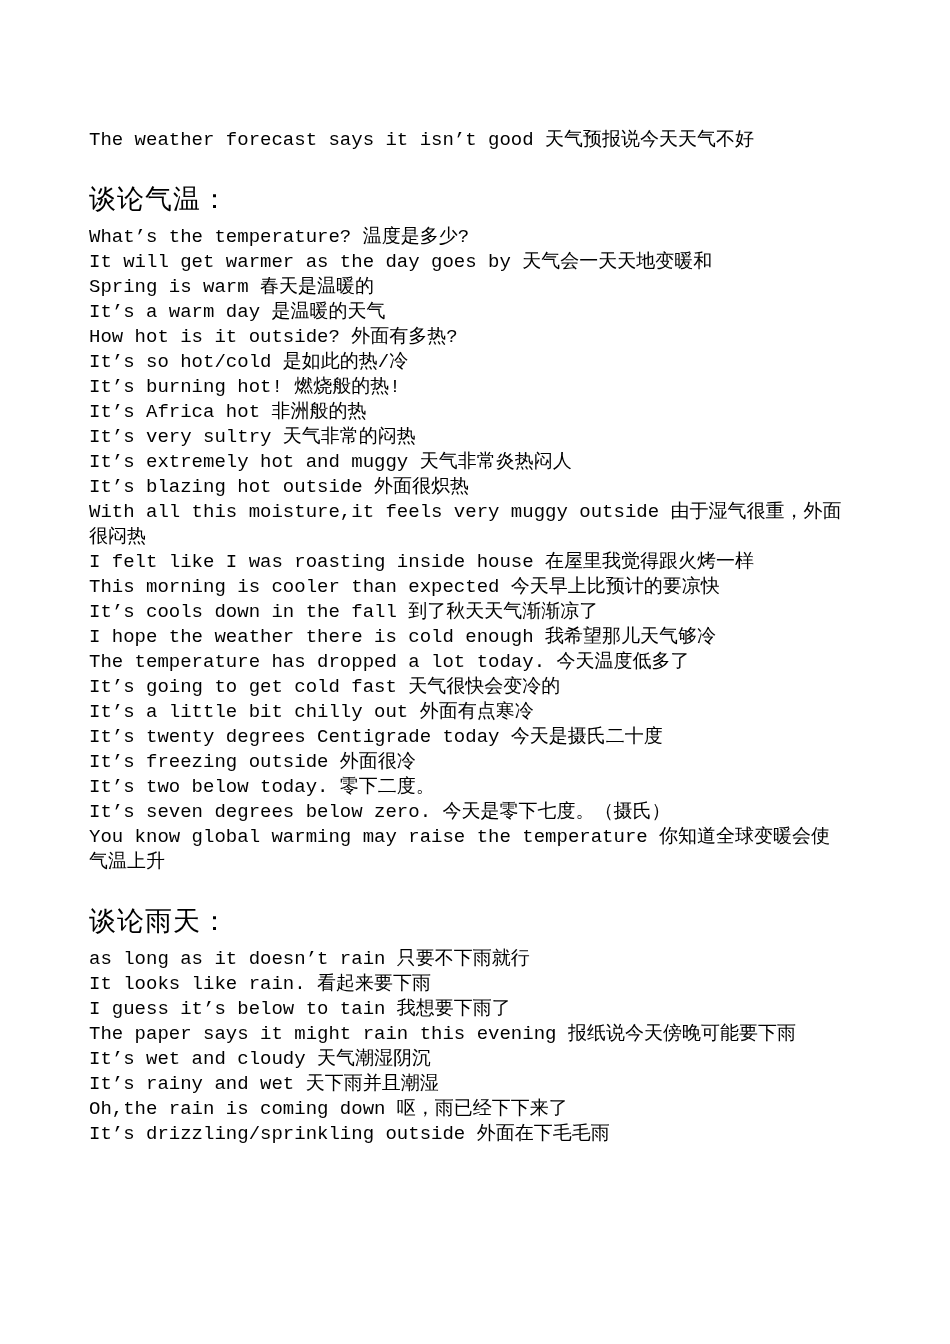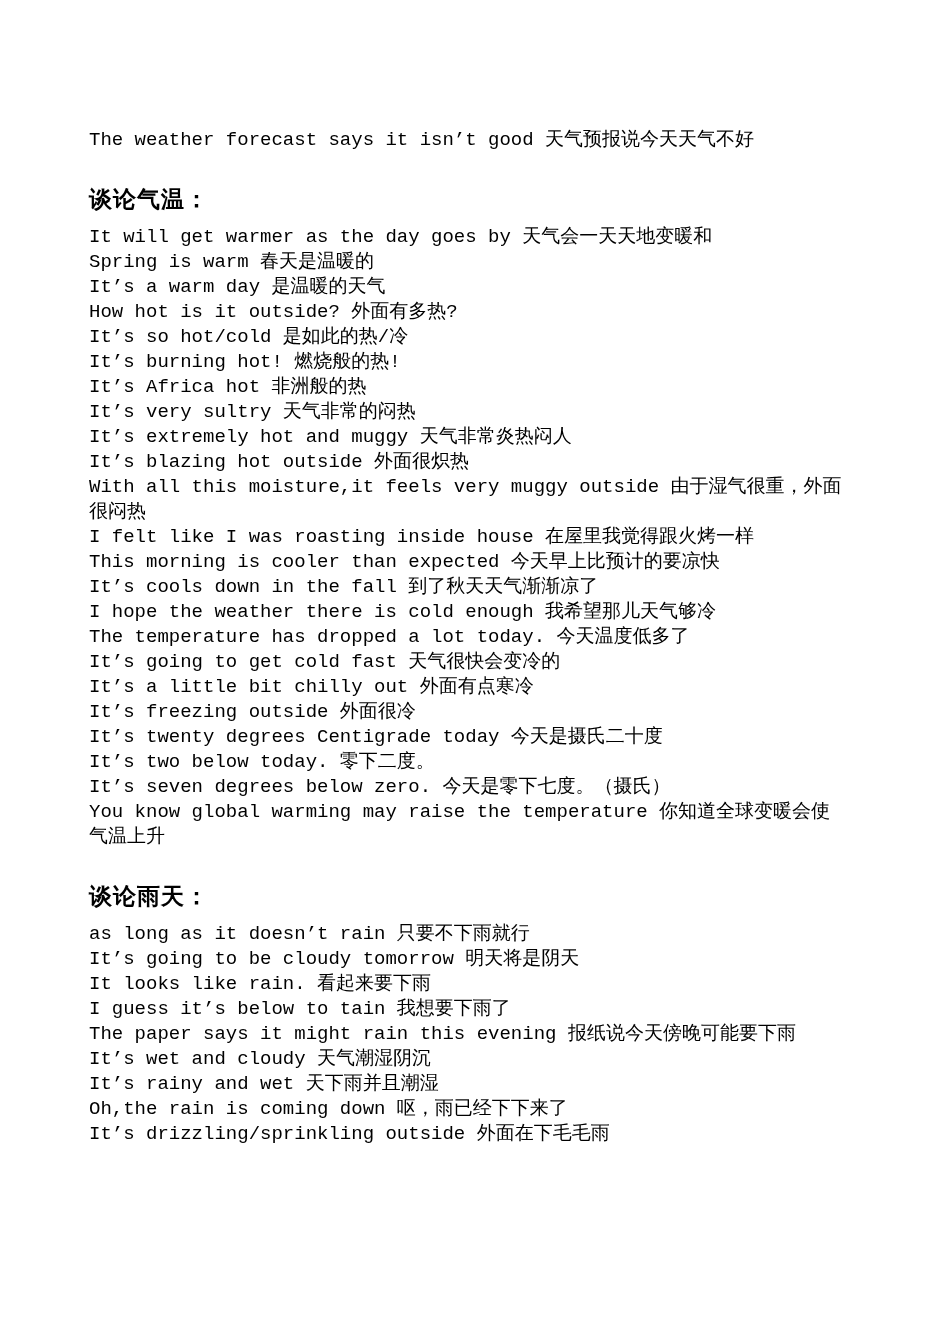--- a/index.html
+++ b/index.html
@@ -21,68 +21,68 @@
     line-height: 25px;
   }
   .line {
     margin: 0;
     padding: 0;
     word-break: normal;
     overflow-wrap: normal;
   }
   .section-heading {
     font-family: "Liberation Sans", "DejaVu Sans", sans-serif;
-    font-weight: bold;
-    font-size: 23px;
+    font-weight: normal;
+    font-size: 27px;
     line-height: 27px;
     margin: 33px 0 12px 0;
     letter-spacing: 1px;
   }
 </style>
 </head>
 <body>
 
 <div class="page">
 
   <p class="line">The weather forecast says it isn’t good 天气预报说今天天气不好</p>
 
   <section>
     <h2 class="section-heading">谈论气温：</h2>
     <div class="phrase-list">
+        <p class="line">What’s the temperature? 温度是多少?</p>
         <p class="line">It will get warmer as the day goes by 天气会一天天地变暖和</p>
         <p class="line">Spring is warm 春天是温暖的</p>
         <p class="line">It’s a warm day 是温暖的天气</p>
         <p class="line">How hot is it outside? 外面有多热?</p>
         <p class="line">It’s so hot/cold 是如此的热/冷</p>
         <p class="line">It’s burning hot! 燃烧般的热!</p>
         <p class="line">It’s Africa hot 非洲般的热</p>
         <p class="line">It’s very sultry 天气非常的闷热</p>
         <p class="line">It’s extremely hot and muggy 天气非常炎热闷人</p>
         <p class="line">It’s blazing hot outside 外面很炽热</p>
         <p class="line">With all this moisture,it feels very muggy outside 由于湿气很重，外面很闷热</p>
         <p class="line">I felt like I was roasting inside house 在屋里我觉得跟火烤一样</p>
         <p class="line">This morning is cooler than expected 今天早上比预计的要凉快</p>
         <p class="line">It’s cools down in the fall 到了秋天天气渐渐凉了</p>
         <p class="line">I hope the weather there is cold enough 我希望那儿天气够冷</p>
         <p class="line">The temperature has dropped a lot today. 今天温度低多了</p>
         <p class="line">It’s going to get cold fast 天气很快会变冷的</p>
         <p class="line">It’s a little bit chilly out 外面有点寒冷</p>
+        <p class="line">It’s twenty degrees Centigrade today 今天是摄氏二十度</p>
         <p class="line">It’s freezing outside 外面很冷</p>
-        <p class="line">It’s twenty degrees Centigrade today 今天是摄氏二十度</p>
         <p class="line">It’s two below today. 零下二度。</p>
         <p class="line">It’s seven degrees below zero.  今天是零下七度。（摄氏）</p>
         <p class="line">You know global warming may raise the temperature 你知道全球变暖会使气温上升</p>
       </div>
   </section>
 
   <section>
     <h2 class="section-heading">谈论雨天：</h2>
     <div class="phrase-list">
         <p class="line">as long as it doesn’t rain 只要不下雨就行</p>
-        <p class="line">It’s going to be cloudy tomorrow 明天将是阴天</p>
         <p class="line">It looks like rain. 看起来要下雨</p>
         <p class="line">I guess it’s below to tain 我想要下雨了</p>
         <p class="line">The paper says it might rain this evening 报纸说今天傍晚可能要下雨</p>
         <p class="line">It’s wet and cloudy 天气潮湿阴沉</p>
         <p class="line">It’s rainy and wet 天下雨并且潮湿</p>
         <p class="line">Oh,the rain is coming down 呕，雨已经下下来了</p>
         <p class="line">It’s drizzling/sprinkling outside 外面在下毛毛雨</p>
       </div>
   </section>
 

